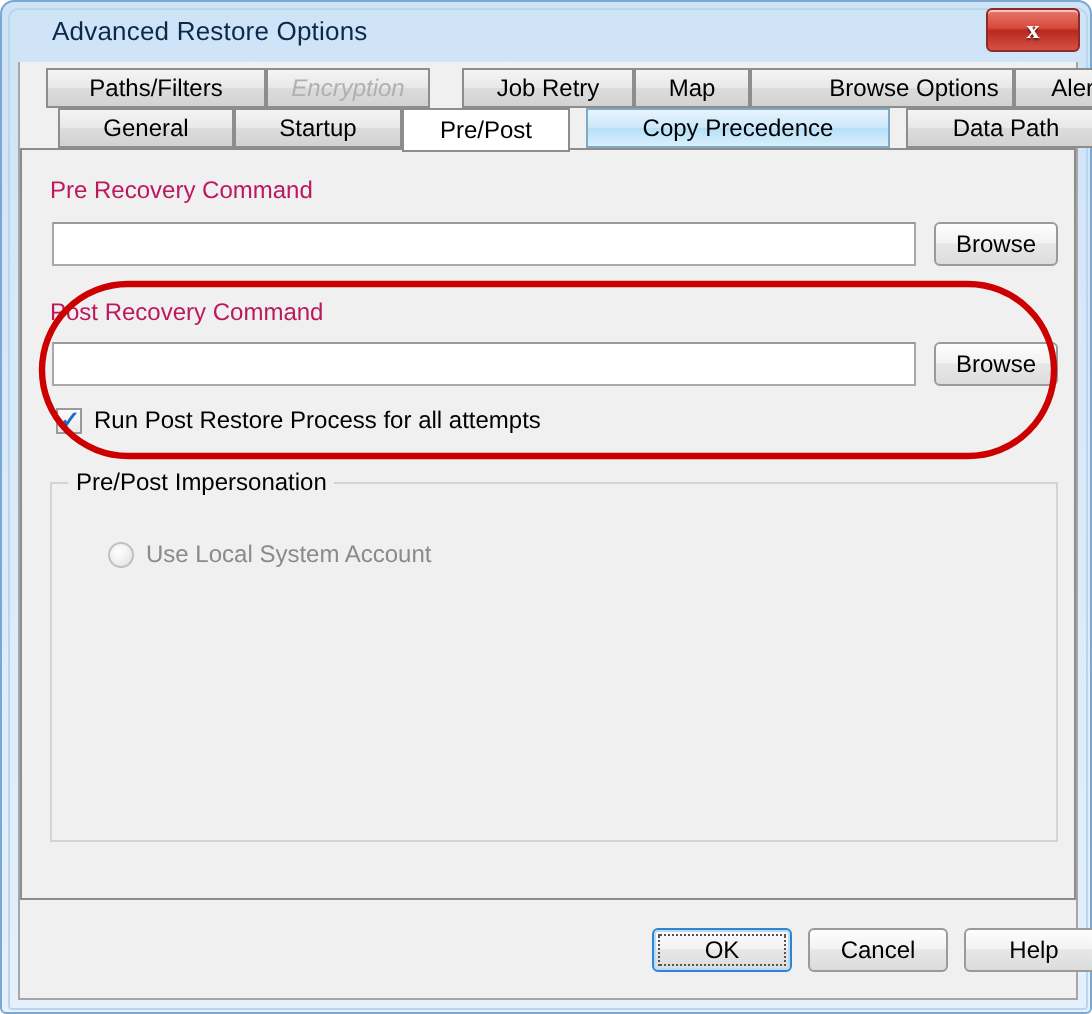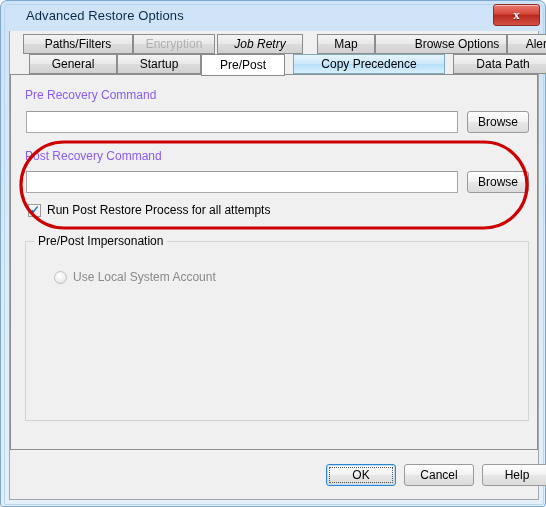--- a/index.html
+++ b/index.html
@@ -132,21 +132,21 @@
     box-sizing: border-box;
     background: #f0f0f0;
     border: 1px solid #8d8d8d;
     border-top-color: #8d8d8d;
   }
 
   
   .static-label {
     position: absolute;
     font-size: 12px;
-    color: #8b5cf6;
+    color: #be185d;
     white-space: nowrap;
   }
   .static-label.dim { color: #8a8a8a; }
 
   .textbox {
     position: absolute;
     box-sizing: border-box;
     background: #ffffff;
     border: 1px solid #a9a9a9;
     border-top-color: #9a9a9a;
@@ -276,22 +276,22 @@
     <div id="close-button">
       <div class="glyph">x</div>
     </div>
   </div>
 
   <div id="client"></div>
 
   <div id="tabstrip">
 
     <div class="tab row1" style="left:14px;  width:110px;">Paths/Filters</div>
-    <div class="tab row1 disabled" style="left:124px; width:82px;">Encryption</div>
-    <div class="tab row1" style="left:208px; width:86px;font-style:italic;">Job Retry</div>
+    <div class="tab row1 disabled" style="left:124px; width:82px;font-style:italic;">Encryption</div>
+    <div class="tab row1" style="left:222px; width:86px;">Job Retry</div>
     <div class="tab row1" style="left:308px; width:58px;">Map</div>
     <div class="tab row1" style="left:366px; width:132px;padding-left:32px;">Browse Options</div>
     <div class="tab row1" style="left:498px; width:62px;">Alert</div>
 
     <div class="tab row2" style="left:6px;   width:88px;">General</div>
     <div class="tab row2" style="left:94px;  width:84px;text-align:center;">Startup</div>
     <div class="tab row2 selected" style="left:178px; width:84px;">Pre/Post</div>
     <div class="tab row2 hot" style="left:270px; width:152px;">Copy Precedence</div>
     <div class="tab row2" style="left:430px; width:100px;">Data Path</div>
   </div>

